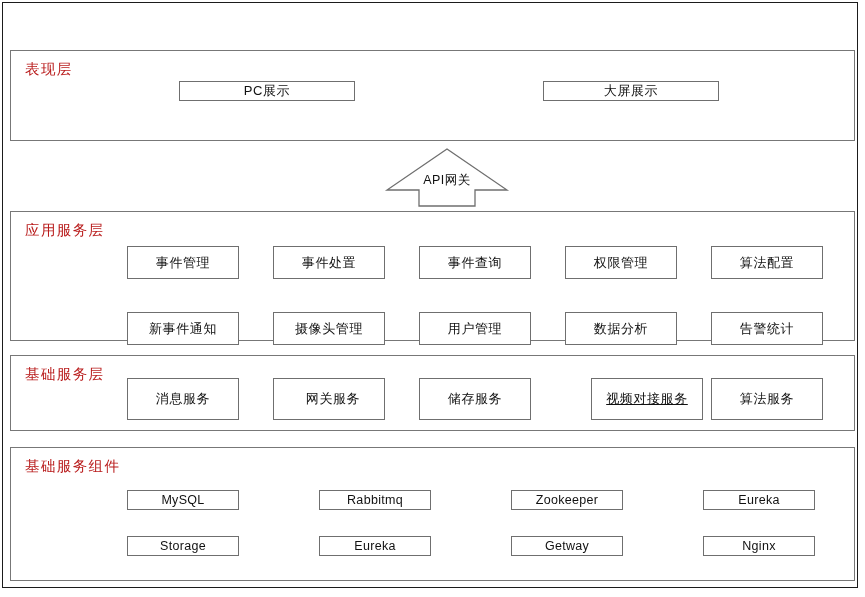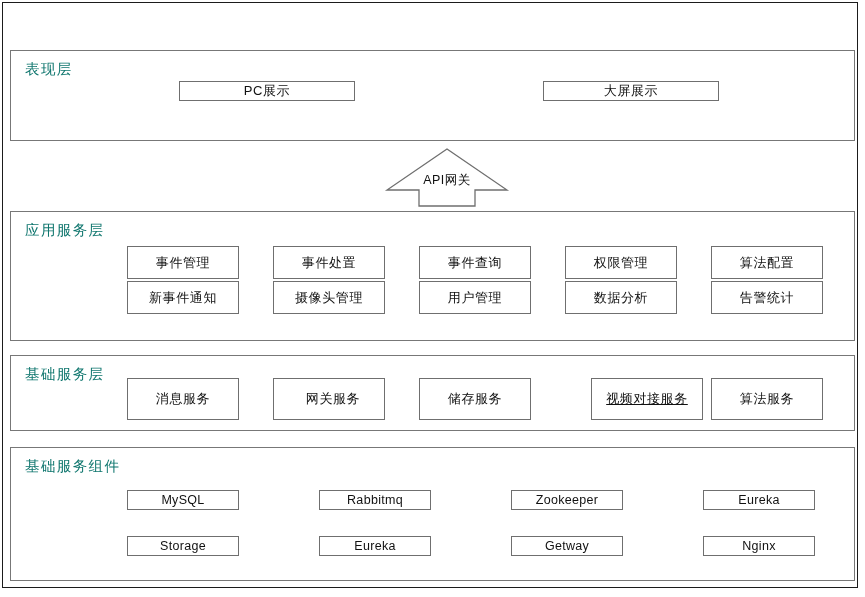--- a/index.html
+++ b/index.html
@@ -54,21 +54,21 @@
     box-sizing: border-box;
     border: 1.4px solid #777777;
     background: #ffffff;
   }
   .layer-label {
     position: absolute;
     left: 14px;
     top: 9px;
     font-size: 14.5px;
     letter-spacing: 1.4px;
-    color: #0f766e;
+    color: #b91c1c;
     white-space: nowrap;
   }
 
   #layer-presentation { left: 10px;  top: 50px;  width: 845px; height: 91px; }
   #layer-application  { left: 10px;  top: 211px; width: 845px; height: 130px; }
   #layer-basic        { left: 10px;  top: 355px; width: 845px; height: 76px; }
   #layer-components   { left: 10px;  top: 447px; width: 845px; height: 134px; }
 
   
   .node {
@@ -87,21 +87,21 @@
   .node.latin { font-size: 12.5px; letter-spacing: 0.3px; }
 
   
   .pres-node { top: 30px; width: 176px; height: 20px; }
   #node-pc     { left: 168px; }
   #node-screen { left: 532px; }
 
   
   .app-node { width: 112px; height: 33px; }
   .app-row-1 { top: 34px; }
-  .app-row-2 { top: 69px; }
+  .app-row-2 { top: 100px; }
   .app-col-1 { left: 116px; }
   .app-col-2 { left: 262px; }
   .app-col-3 { left: 408px; }
   .app-col-4 { left: 554px; }
   .app-col-5 { left: 700px; }
 
   
   .basic-node { top: 22px; width: 112px; height: 42px; }
   .basic-col-1 { left: 116px; }
   .basic-col-2 { left: 262px; padding-left: 8px; }

